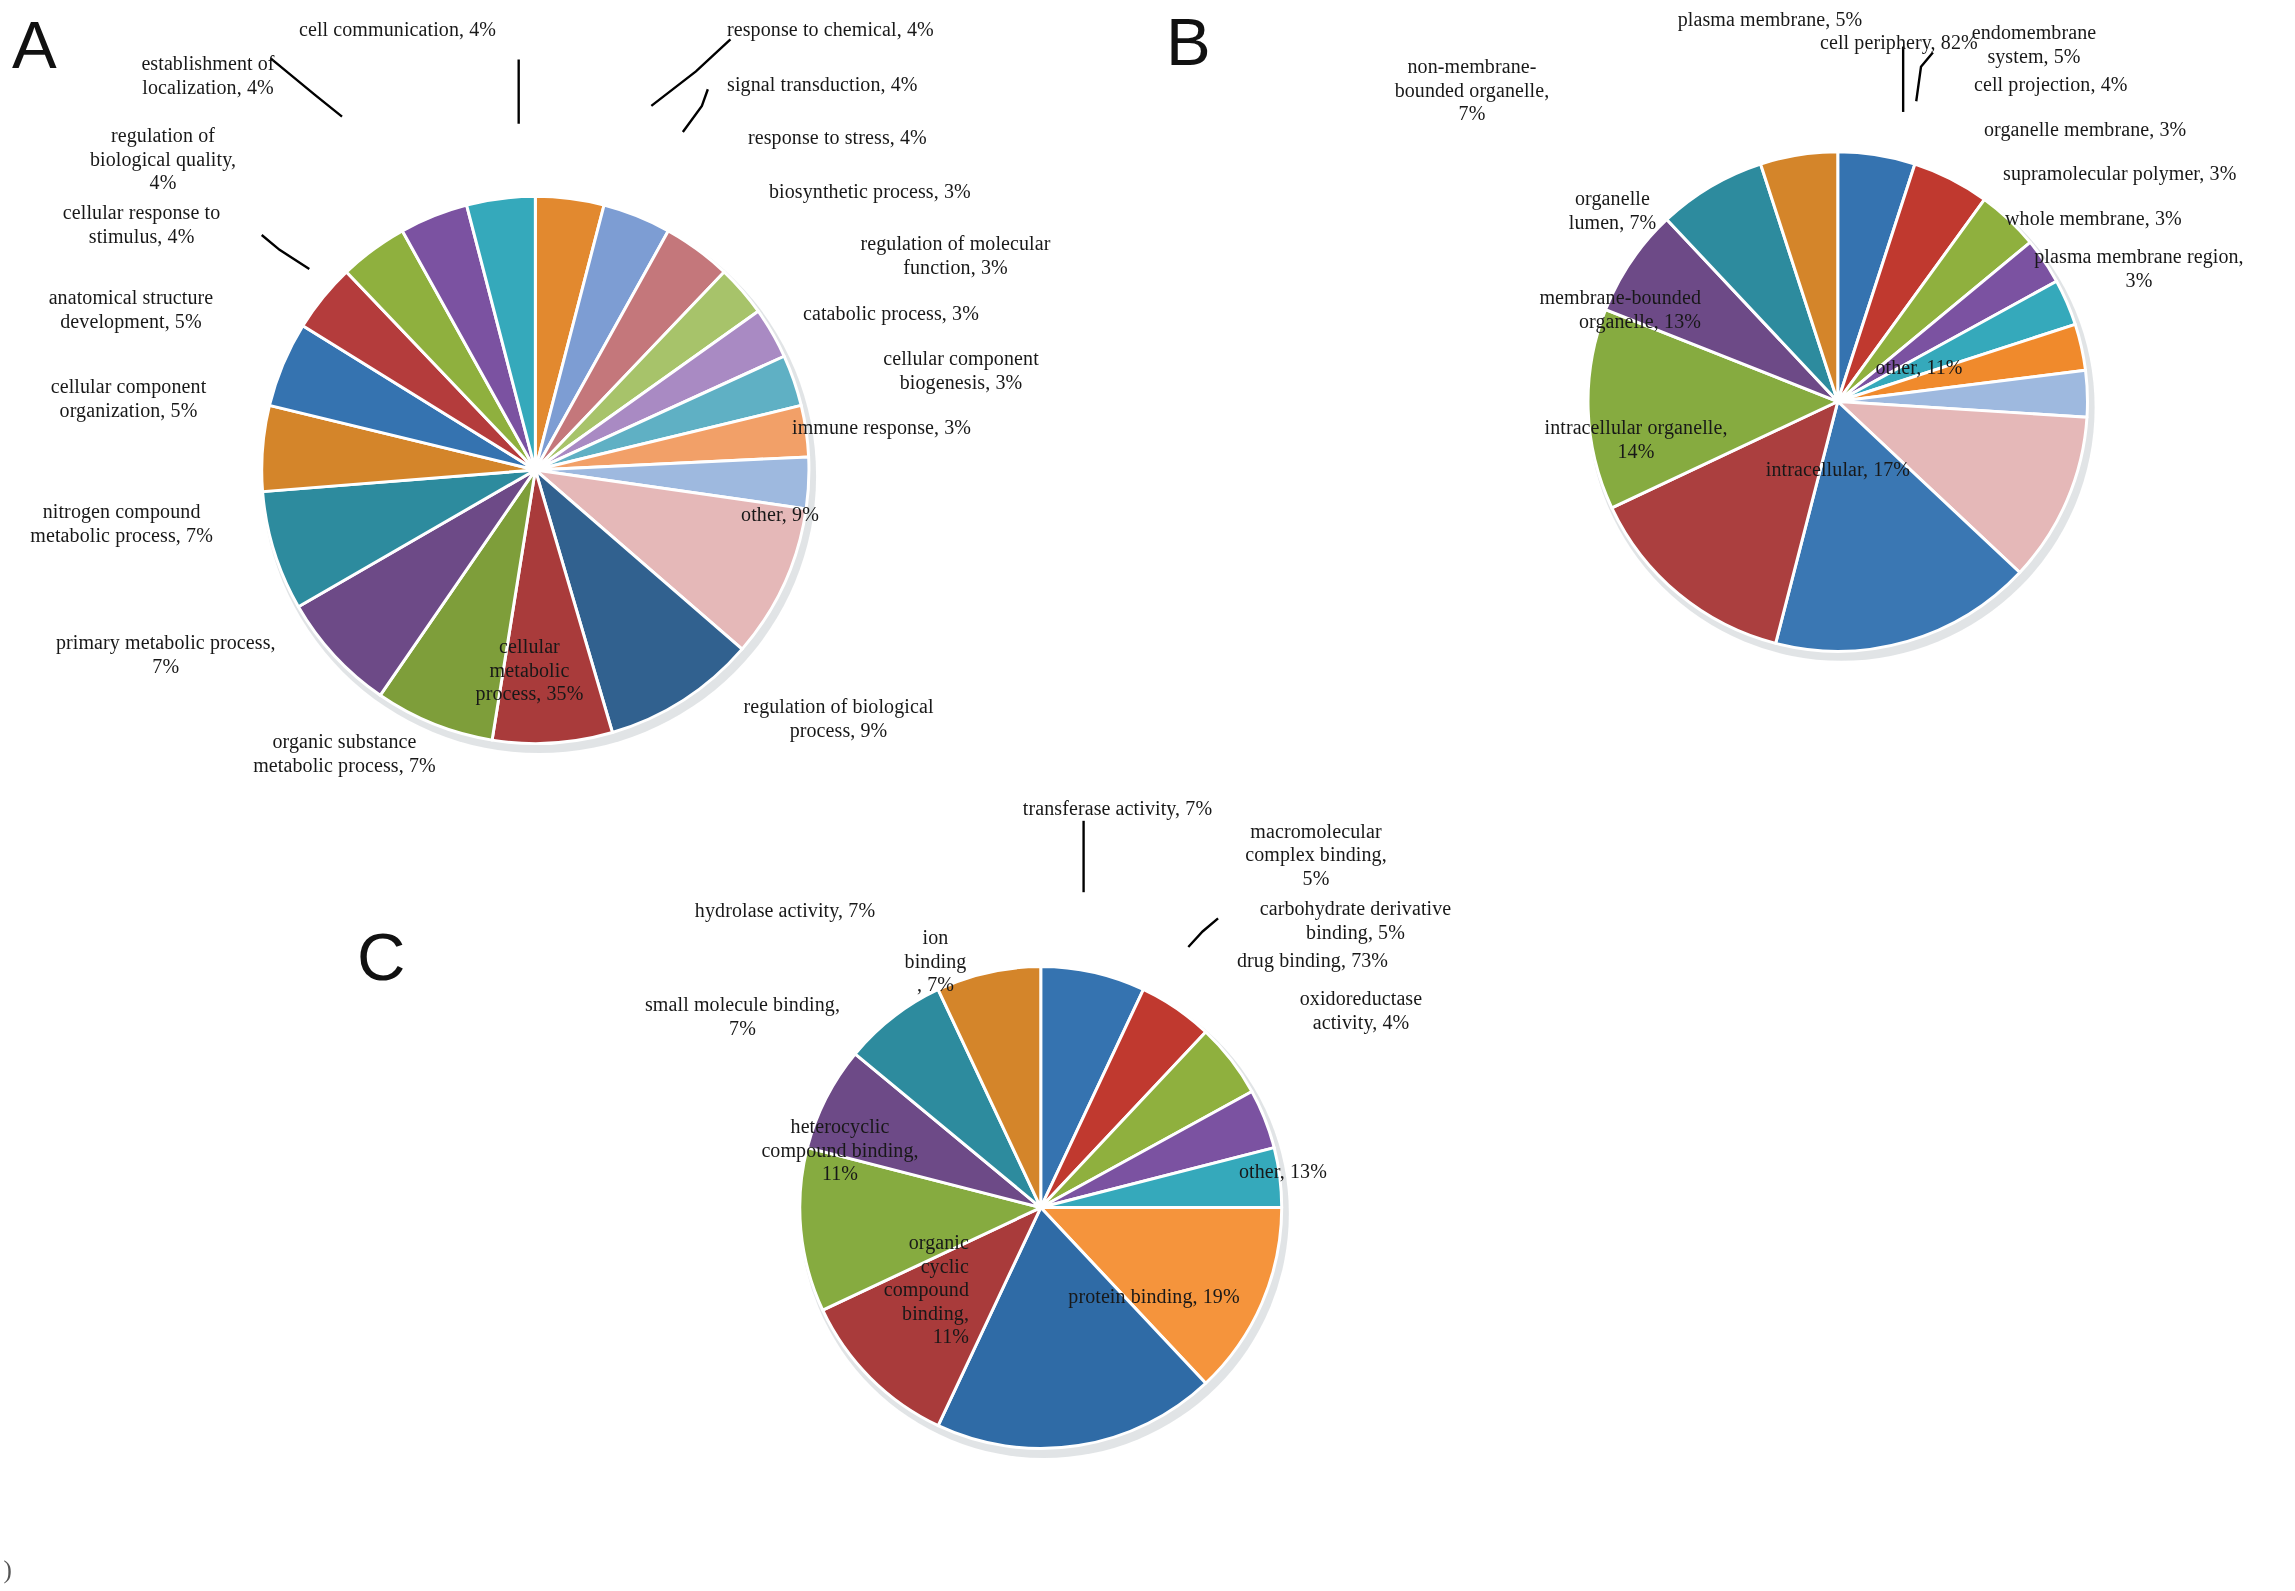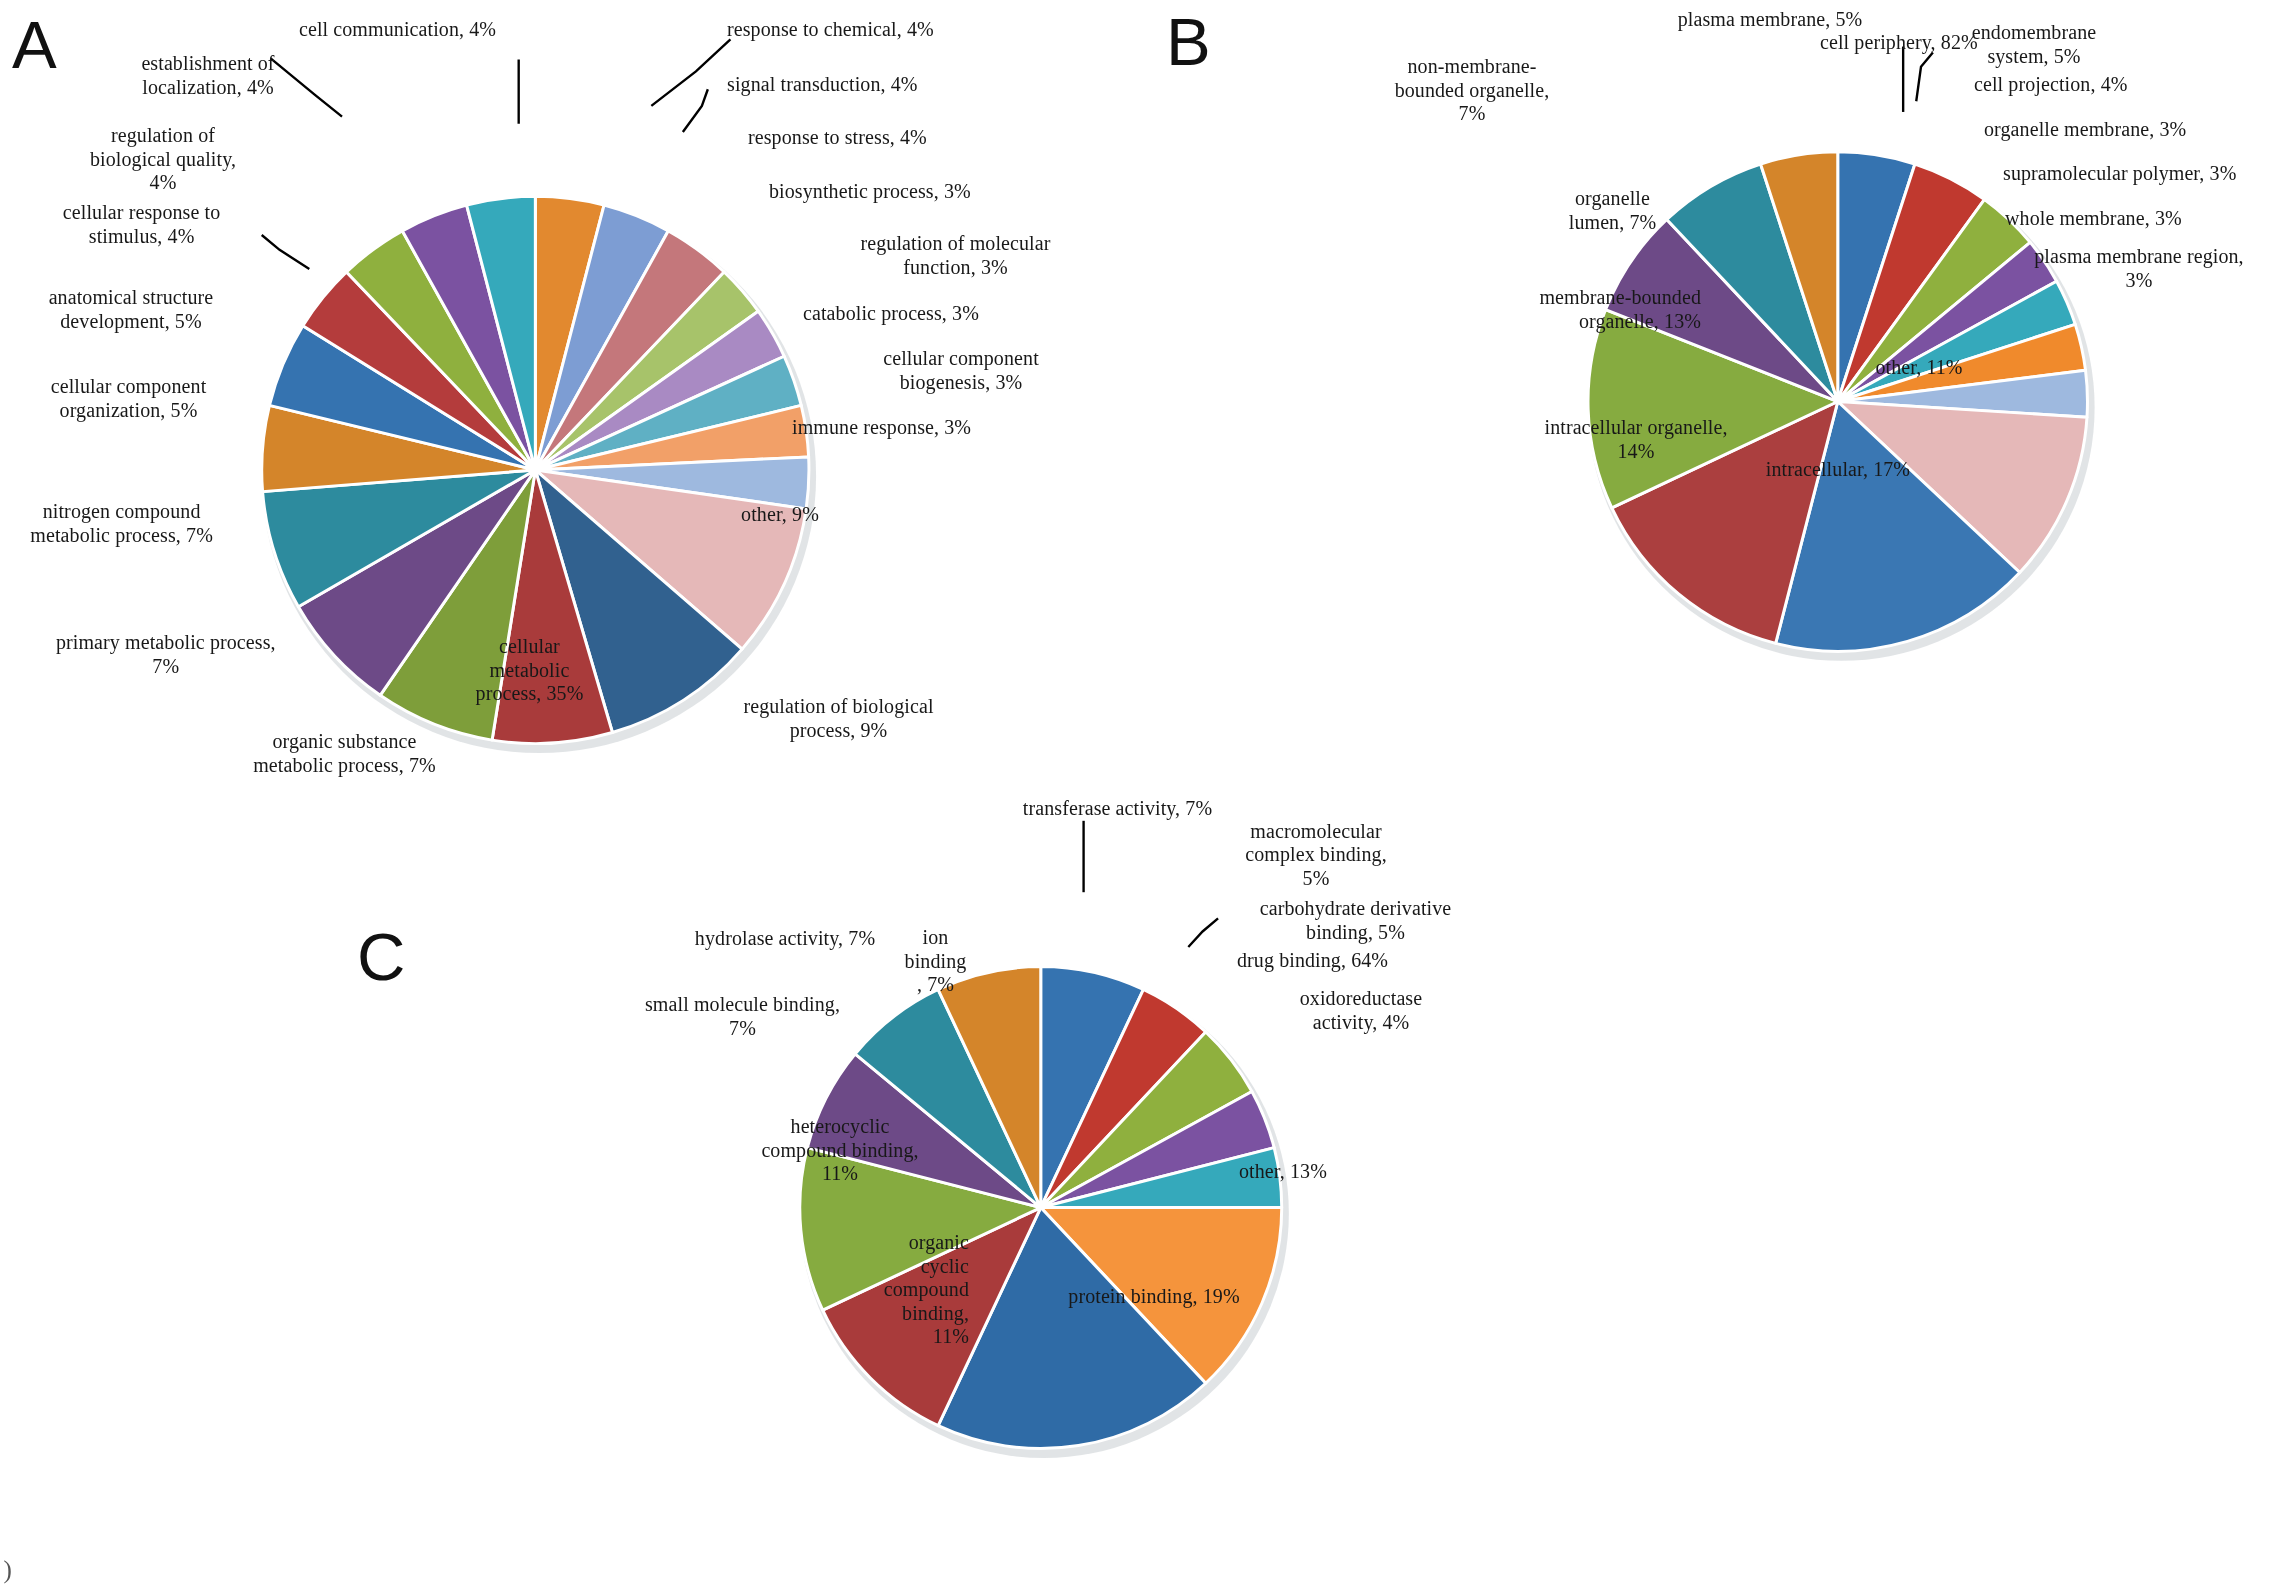--- a/index.html
+++ b/index.html
@@ -174,36 +174,36 @@
         <polyline points="1148,214 1122,236 1098,262"></polyline>
       </svg>
     </div>
   <div id="labelsC">
       <div class="lbl" style="left: 416px; top: 6px; width: 333px; text-align: center;">transferase activity, 7%</div>
       <div class="lbl" style="left: 665px; top: 28.6px; width: 232px; text-align: center;">macromolecular
 complex binding,
 5%</div>
       <div class="lbl" style="left: 672px; top: 106px; width: 297px; text-align: center;">carbohydrate  derivative
 binding, 5%</div>
-      <div class="lbl" style="left: 702px; top: 158px; width: 250px; text-align: left;">drug binding, 64%</div>
+      <div class="lbl" style="left: 702px; top: 158px; width: 250px; text-align: left;">drug binding, 73%</div>
       <div class="lbl" style="left: 707px; top: 196px; width: 238px; text-align: center;">oxidoreductase
 activity, 4%</div>
       <div class="lbl" style="left: 644px; top: 369px; width: 208px; text-align: center;">other, 13%</div>
       <div class="lbl" style="left: 488px; top: 494px; width: 262px; text-align: center;">protein binding, 19%</div>
       <div class="lbl" style="left: 297px; top: 440px; width: 137px; text-align: right; font-family: Liberation Serif, serif;">organic
 cyclic
 compound
 binding,
 11%</div>
       <div class="lbl" style="left: 183px; top: 324px; width: 244px; text-align: center;">heterocyclic
 compound binding,
 11%</div>
       <div class="lbl" style="left: 59px; top: 202px; width: 297px; text-align: center;">small molecule binding,
 7%</div>
-      <div class="lbl" style="left: 107px; top: 108px; width: 286px; text-align: center; margin-top: 28px;">hydrolase activity, 7%</div>
+      <div class="lbl" style="left: 107px; top: 108px; width: 286px; text-align: center;">hydrolase activity, 7%</div>
       <div class="lbl" style="left: 344px; top: 135px; width: 113px; text-align: center;">ion
 binding
 , 7%</div>
     </div>
 </div>
 
 <div class="stray">)</div>
 
 
 </body></html>

